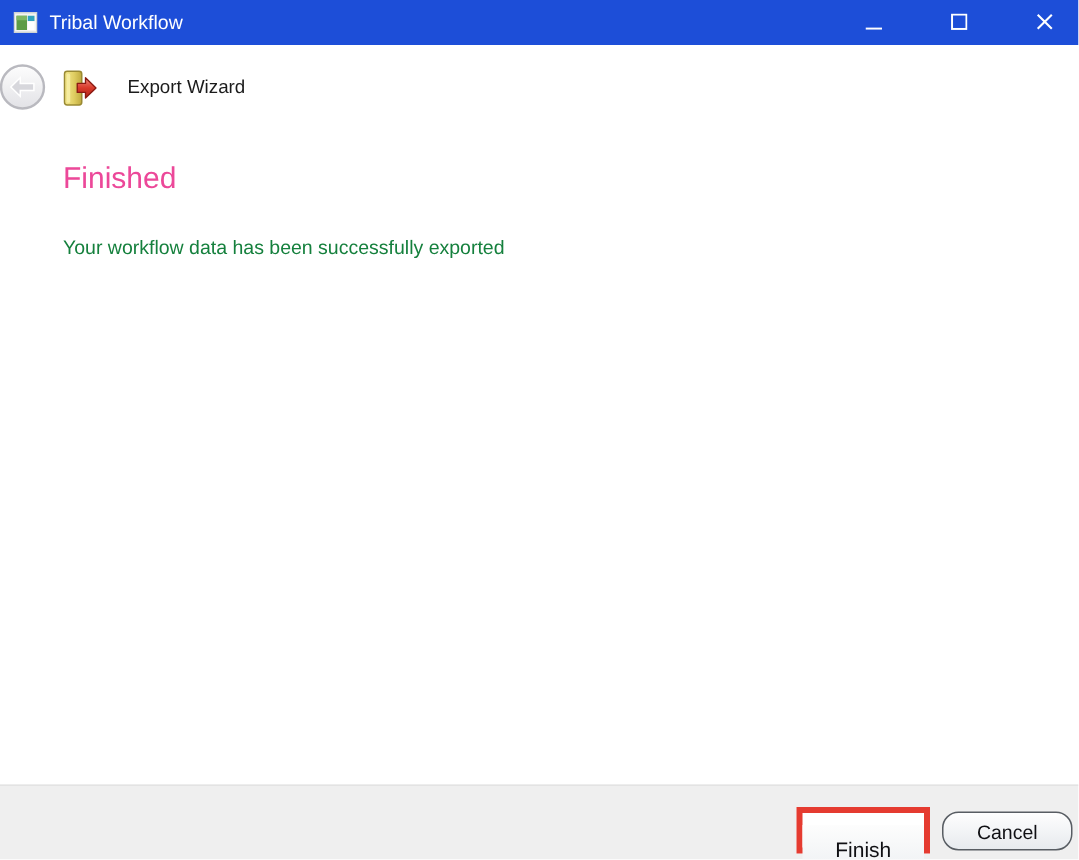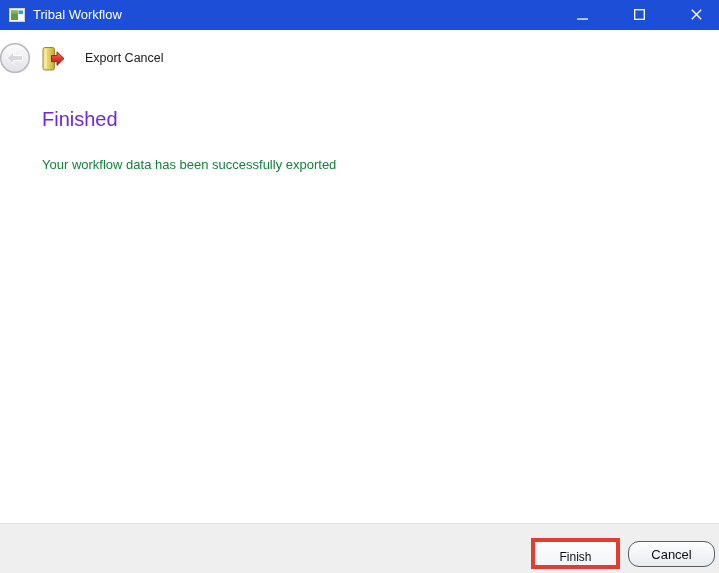--- a/index.html
+++ b/index.html
@@ -38,40 +38,40 @@
   .export-icon { position:absolute; left:42px; top:16px; width:23px; height:26px; }
   .wizard-title {
     position:absolute; left:85px; top:21px;
     font-size:12.5px; color:#1b1b1b; white-space:nowrap;
   }
 
   
   .content { position:absolute; left:0; top:90px; width:719px; height:433px; background:#ffffff; }
   .heading {
     position:absolute; left:42px; top:18px; margin:0;
-    font-size:20px; font-weight:400; color:#6d28d9; white-space:nowrap;
+    font-size:20px; font-weight:400; color:#ec4899; white-space:nowrap;
   }
   .message {
     position:absolute; left:42px; top:67px; margin:0;
     font-size:13px; color:#15803d; white-space:nowrap;
   }
 
   
   .footer {
     position:absolute; left:0; top:523px; width:719px; height:50px;
     background:#efefef; border-top:1px solid #e3e3e3; box-sizing:border-box;
   }
   .annotation {
     position:absolute; left:531px; top:14px; width:89px; height:31px;
     border:4px solid #E53B30; box-sizing:border-box; background:#ffffff;
   }
   .finish-btn {
     width:100%; height:100%; border:none; padding:8px;
     background:linear-gradient(#fdfdfd,#f2f4f6);
-    font-family:inherit; font-size:12px; color:#101014; cursor:pointer;
+    font-family:inherit; font-size:14px; color:#101014; cursor:pointer;margin-top:8px;
   }
   .cancel-btn {
     position:absolute; left:628px; top:17px; width:87px; height:26px;
     border:1px solid #585d63; border-radius:11px; box-sizing:border-box;
     background:linear-gradient(#fefefe,#e7eaee);
     font-family:inherit; font-size:13px; color:#101014; cursor:pointer;
   }
 </style>
 </head>
 <body>
@@ -142,21 +142,21 @@
               <stop offset="0.5" stop-color="#d93a2b"></stop>
               <stop offset="1" stop-color="#b02015"></stop>
           </linearGradient>
         </defs>
         <rect x="1" y="1.5" width="11.5" height="22.5" rx="1.8" fill="url(#doorGrad)" stroke="#9a8a33" stroke-width="1"></rect>
         <rect x="2.6" y="3" width="2.2" height="19.5" rx="1" fill="#f8f0a8" opacity="0.8"></rect>
         <path d="M9.5 9.6 L15 9.6 L15 5.8 L22 12.6 L15 19.4 L15 15.6 L9.5 15.6 Z" fill="url(#arrGrad)" stroke="#8a1a12" stroke-width="0.9" stroke-linejoin="round"></path>
       </svg>
     </span>
 
-    <span class="wizard-title">Export Cancel</span>
+    <span class="wizard-title">Export Wizard</span>
   </div>
 
   <div class="content">
     <h1 class="heading">Finished</h1>
     <p class="message">Your workflow data has been successfully exported</p>
   </div>
 
   <div class="footer">
     <div class="annotation">
       <button class="finish-btn">Finish</button>

